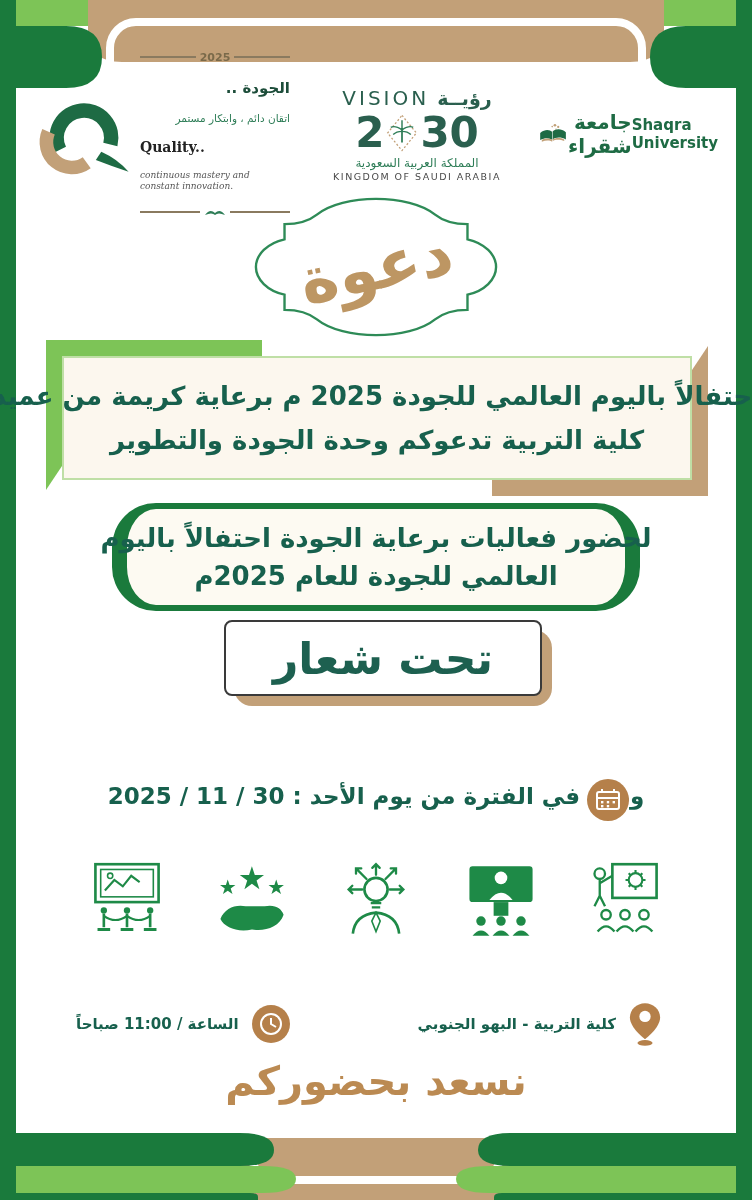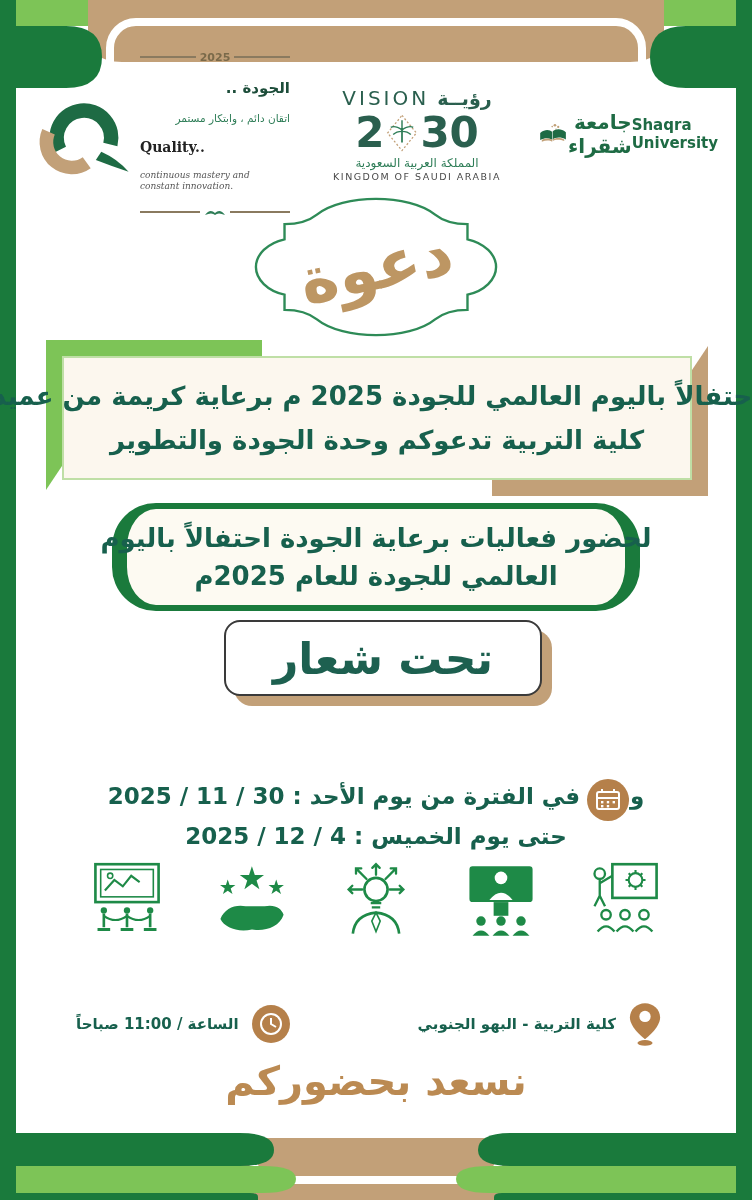--- a/index.html
+++ b/index.html
@@ -58,21 +58,21 @@
 
   
   .invite-box{position:absolute;top:503px;left:112px;width:528px;height:108px;background:#fdfaf2;
     border:6px solid var(--frame-green);border-left-width:15px;border-right-width:15px;border-radius:44px;
     display:flex;flex-direction:column;justify-content:center;align-items:center;gap:8px;}
   .invite-box div{font-size:26px;font-weight:bold;color:var(--text-green);white-space:nowrap;}
 
   
   .motto-head{position:absolute;top:620px;left:224px;width:318px;height:76px;}
   .motto-shadow{position:absolute;left:10px;top:10px;right:-10px;bottom:-10px;background:var(--frame-tan);border-radius:18px;}
-  .motto-box{position:relative;width:100%;height:100%;background:#fff;border:2px solid var(--ink);border-radius:16px;
+  .motto-box{position:relative;width:100%;height:100%;background:#fff;border:2px solid var(--ink);border-radius:8px;
     display:flex;align-items:center;justify-content:center;font-size:44px;font-weight:bold;color:#1d6050;}
 
   
   .slogan-wrap{position:absolute;top:712px;left:94px;right:92px;height:52px;}
   .slogan-accent-brown{position:absolute;top:-13px;right:-13px;width:46%;height:24px;background:var(--banner-brown);border-radius:6px;}
   .slogan-accent-green{position:absolute;bottom:-13px;left:-13px;width:44%;height:24px;background:var(--frame-light-green);border-radius:4px;}
   .slogan-box{position:relative;width:100%;height:100%;background:var(--cream);border:1.5px solid #3f3f3f;border-radius:10px;
     display:flex;align-items:center;justify-content:center;font-size:28px;font-weight:bold;color:var(--text-green);}
 
   
@@ -232,21 +232,20 @@
         <path d="M11,20 H33 M16,11 V15 M28,11 V15" stroke="#fff" stroke-width="2" fill="none"></path>
         <g fill="#fff">
           <rect x="15" y="23" width="2.4" height="2.4"></rect>
             <rect x="20.8" y="23" width="2.4" height="2.4"></rect>
             <rect x="26.6" y="23" width="2.4" height="2.4"></rect>
           <rect x="15" y="27" width="2.4" height="2.4"></rect>
             <rect x="20.8" y="27" width="2.4" height="2.4"></rect>
         </g>
       </svg>
       <div class="line">وذلك في الفترة من يوم الأحد : 30 / 11 / 2025</div>
-      <div class="line">حتى يوم الخميس : 4 / 12 / 2025</div>
     </div>
 
     <div class="icons-row">
 
       <svg class="act-icon" viewBox="0 0 72 76">
         <rect x="6" y="4" width="60" height="36" class="g-stroke" stroke-width="2.5"></rect>
         <rect x="11" y="9" width="50" height="26" class="g-stroke" stroke-width="1.5"></rect>
         <path d="M15,29 L24,19 L32,25 L40,15 L48,21" class="g-stroke" stroke-width="2"></path>
         <circle cx="20" cy="15" r="2.5" class="g-stroke" stroke-width="1.5"></circle>
         <g class="g-stroke" stroke-width="2.5">

